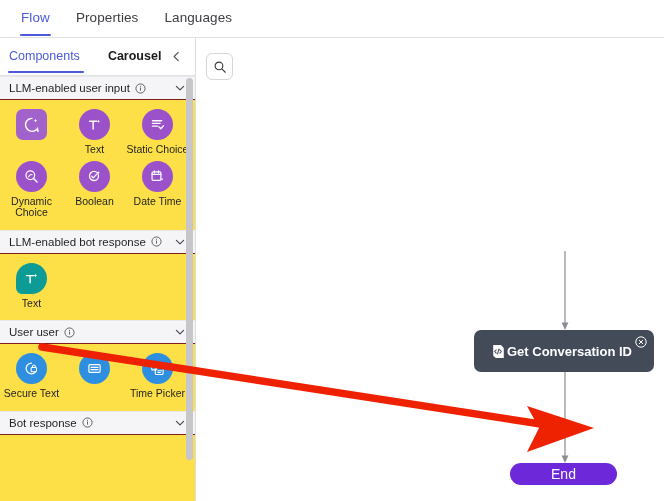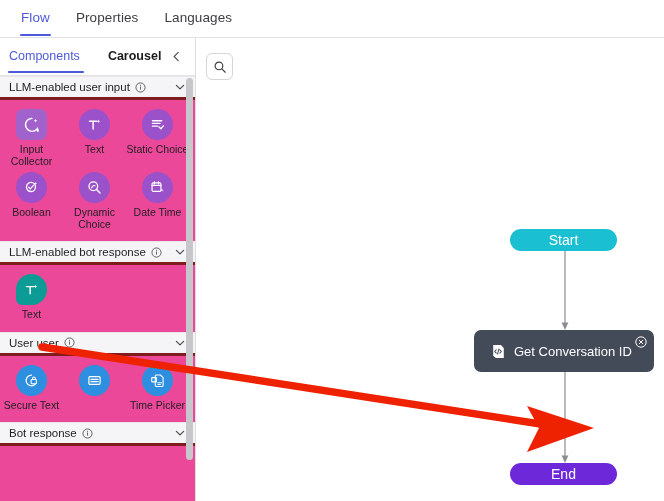--- a/index.html
+++ b/index.html
@@ -28,21 +28,21 @@
   }
   .top-tab.active { color: #4d5ad9; }
   .top-tab.active::after {
     content: ""; position: absolute; left: 12px; right: 12px; bottom: 0;
     height: 2.5px; background: #4d5ad9; border-radius: 2px;
   }
 
   
   .sidebar {
     position: absolute; left: 0; top: 38px; width: 196px; height: 463px;
-    background: #ec4899; overflow: hidden;
+    background: #fde047; overflow: hidden;
     border-right: 1px solid #dedee1;
   }
   .side-tabs {
     position: relative; height: 38px; display: flex; align-items: center;
     background: #fff; border-bottom: 1px solid #e2e2e4;
   }
   .side-tab {
     position: relative; font-size: 12.5px; padding: 9px 0 10px 0; cursor: pointer;
   }
   .side-tab.comp { margin-left: 9px; color: #4d5ad9; }
@@ -56,21 +56,21 @@
     width: 18px; height: 18px; display: flex; align-items: center; justify-content: center;
     cursor: pointer; color: #5c5c62;
   }
 
   .side-scroll { position: relative; height: 425px; overflow: hidden; }
 
   .section-head {
     display: flex; align-items: center;
     height: 24px; padding: 0 9px;
     background: #f5f5f7;
-    border-top: 1px solid #e8e8ea; border-bottom: 3px solid #7f1d1d;
+    border-top: 1px solid #e8e8ea; border-bottom: 1px solid #7f1d1d;
     font-size: 11.5px; color: #1f1f23;
   }
   .section-head .info { margin-left: 5px; opacity: .85; display: flex; }
   .section-head .chev { margin-left: auto; color: #4a4a50; display: flex; }
 
   .grid {
     display: flex; flex-wrap: wrap;
     padding: 9px 0 6px 0;
   }
   .comp-item {
@@ -113,21 +113,21 @@
   }
   #node-start { left: 313px; top: 190px; width: 107px; background: #1bbfd2; }
   #node-end   { left: 313px; top: 424px; width: 107px; background: #6d28d9; }
 
   .node-box {
     position: absolute; left: 277px; top: 291px; width: 180px; height: 42px;
     background: #434a58; border-radius: 7px;
     display: flex; align-items: center; cursor: pointer;
   }
   .node-box .nb-ico { margin-left: 16px; width: 17px; height: 17px; display: flex; }
-  .node-box .nb-label { margin-left: 7px; color: #fff; font-size: 13px; }
+  .node-box .nb-label { margin-left: 0; color: #fff; font-size: 13px; font-weight: bold; }
   .node-box .nb-close {
     position: absolute; right: 7px; top: 6px; width: 12px; height: 12px;
     display: flex; cursor: pointer;
   }
 
   .arrow-svg { position: absolute; left: 0; top: 0; width: 467px; height: 462px; pointer-events: none; }
 
   
   .annot { position: absolute; left: 0; top: 0; width: 664px; height: 501px; pointer-events: none; }
 </style>
@@ -183,63 +183,62 @@
       </div>
       <div class="grid">
 
         <div class="comp-item">
           <div class="comp-ico sq" style="background:#a262cc">
             <svg width="18" height="18" viewBox="0 0 20 20">
                 <path d="M10 2.6a7.2 7.2 0 1 0 5.1 12.3L17 17.4 16 13.4" fill="none" stroke="#fff" stroke-width="1.5" stroke-linecap="round"></path>
                 <path d="M13.9 3.1l.6 1.5 1.5.6-1.5.6-.6 1.5-.6-1.5-1.5-.6 1.5-.6z" fill="#fff"></path>
               </svg>
           </div>
-          <div class="comp-label">Input Collector</div>
         </div>
 
         <div class="comp-item">
           <div class="comp-ico" style="background:#9b51c9">
             <svg width="17" height="17" viewBox="0 0 20 20">
                 <path d="M4.2 6.1h8.4M8.4 6.1v9.1" fill="none" stroke="#fff" stroke-width="1.7" stroke-linecap="round"></path>
                 <path d="M14.6 4.1l.6 1.6 1.6.6-1.6.6-.6 1.6-.6-1.6-1.6-.6 1.6-.6z" fill="#fff"></path>
               </svg>
           </div>
           <div class="comp-label">Text</div>
         </div>
 
         <div class="comp-item">
           <div class="comp-ico" style="background:#9b51c9">
             <svg width="17" height="17" viewBox="0 0 20 20">
                 <path d="M4 5.6h11M4 8.8h9M4 12h6" fill="none" stroke="#fff" stroke-width="1.5" stroke-linecap="round"></path>
                 <path d="M11.6 12.6l2.4 2.4 3.1-3.6" fill="none" stroke="#fff" stroke-width="1.5" stroke-linecap="round" stroke-linejoin="round"></path>
               </svg>
           </div>
           <div class="comp-label">Static Choice</div>
+        </div>
+
+        <div class="comp-item">
+          <div class="comp-ico" style="background:#9b51c9">
+            <svg width="17" height="17" viewBox="0 0 20 20">
+                <circle cx="8.6" cy="8.6" r="5.1" fill="none" stroke="#fff" stroke-width="1.5"></circle>
+                <path d="M12.4 12.4 16.5 16.5" fill="none" stroke="#fff" stroke-width="1.7" stroke-linecap="round"></path>
+                <path d="M6.6 10.4c1.2-2.5 2.6-3.2 4-2.4" fill="none" stroke="#fff" stroke-width="1.3" stroke-linecap="round"></path>
+              </svg>
+          </div>
+          <div class="comp-label">Dynamic Choice</div>
         </div>
 
         <div class="comp-item">
           <div class="comp-ico" style="background:#9b51c9">
             <svg width="17" height="17" viewBox="0 0 20 20">
                 <circle cx="9.4" cy="9.4" r="5.3" fill="none" stroke="#fff" stroke-width="1.5"></circle>
                 <path d="M6.6 9.6 8.6 11.6 12.6 7.2" fill="none" stroke="#fff" stroke-width="1.5" stroke-linecap="round" stroke-linejoin="round"></path>
                 <path d="M14.6 3.4l.5 1.4 1.4.5-1.4.5-.5 1.4-.5-1.4-1.4-.5 1.4-.5z" fill="#fff"></path>
               </svg>
           </div>
           <div class="comp-label">Boolean</div>
-        </div>
-
-        <div class="comp-item">
-          <div class="comp-ico" style="background:#9b51c9">
-            <svg width="17" height="17" viewBox="0 0 20 20">
-                <circle cx="8.6" cy="8.6" r="5.1" fill="none" stroke="#fff" stroke-width="1.5"></circle>
-                <path d="M12.4 12.4 16.5 16.5" fill="none" stroke="#fff" stroke-width="1.7" stroke-linecap="round"></path>
-                <path d="M6.6 10.4c1.2-2.5 2.6-3.2 4-2.4" fill="none" stroke="#fff" stroke-width="1.3" stroke-linecap="round"></path>
-              </svg>
-          </div>
-          <div class="comp-label">Dynamic Choice</div>
         </div>
 
         <div class="comp-item">
           <div class="comp-ico" style="background:#9b51c9">
             <svg width="17" height="17" viewBox="0 0 20 20">
                 <rect x="3.6" y="4.6" width="10.4" height="10" rx="1.4" fill="none" stroke="#fff" stroke-width="1.4"></rect>
                 <path d="M3.6 7.6h10.4M6.4 3.3v2.4M11.2 3.3v2.4" fill="none" stroke="#fff" stroke-width="1.4" stroke-linecap="round"></path>
                 <path d="M15.3 11.2l.5 1.4 1.4.5-1.4.5-.5 1.4-.5-1.4-1.4-.5 1.4-.5z" fill="#fff"></path>
               </svg>
           </div>
@@ -354,23 +353,20 @@
         </svg>
     </div>
 
     <svg class="arrow-svg">
       <path d="M368 212 L368 285" stroke="#8c8c93" stroke-width="1.2" fill="none"></path>
       <path d="M368 291 L364.6 283.5 L371.4 283.5 Z" fill="#8c8c93"></path>
       <path d="M368 333 L368 418" stroke="#8c8c93" stroke-width="1.2" fill="none"></path>
       <path d="M368 424 L364.6 416.5 L371.4 416.5 Z" fill="#8c8c93"></path>
     </svg>
 
-    <div class="node-pill" id="node-start">
-      <span>Start</span>
-    </div>
 
     <div class="node-box">
       <span class="nb-ico">
         <svg width="17" height="17" viewBox="0 0 18 18">
             <path d="M3.4 2.2h8.2l3 3v10.6H6.2l-2.8-2.4z" fill="#ffffff"></path>
             <path d="M6.6 7.2 4.9 9l1.7 1.8M10.4 7.2 12.1 9l-1.7 1.8M9.4 6.4 8 11.6" fill="none" stroke="#434a58" stroke-width="1.1" stroke-linecap="round" stroke-linejoin="round"></path>
           </svg>
       </span>
       <span class="nb-label">Get Conversation ID</span>
       <span class="nb-close">

